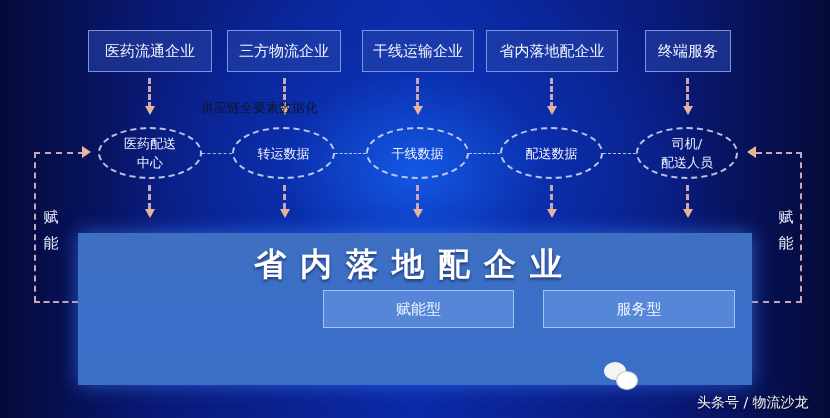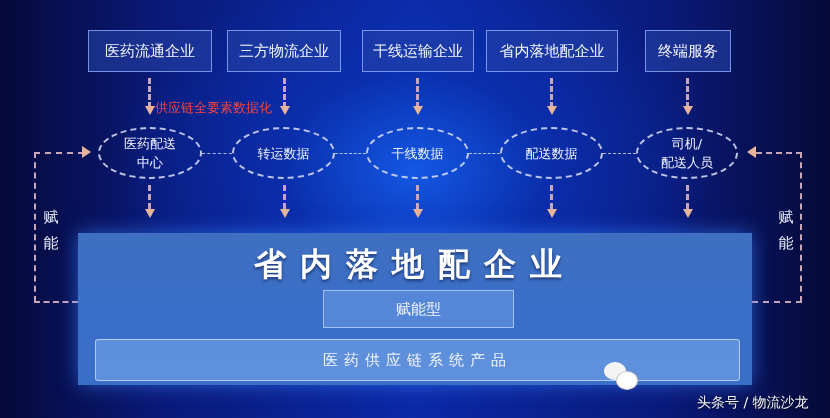--- a/index.html
+++ b/index.html
@@ -28,21 +28,21 @@
   }
   .ellipse {
     position: absolute; height: 52px; top: 127px;
     border: 2px dashed rgba(220,225,245,0.85); border-radius: 50%;
     display: flex; align-items: center; justify-content: center; text-align: center;
     font-size: 13px; line-height: 19px; color: #f0f3ff; box-sizing: border-box;
   }
   .hconn {
     position: absolute; top: 153px; height: 0; border-top: 1px dashed rgba(220,225,245,0.8);
   }
-  .label-small { position: absolute; font-size: 13px; color: #ef4444; }
+  .label-small { position: absolute; font-size: 13px; color: #0f172a; margin-left: 46px; }
   .side-text {
     position: absolute; font-size: 15px; color: #eef2ff; width: 18px; line-height: 26px; text-align: center;
   }
   .dash-frame-v { position: absolute; width: 0; border-left: 2px dashed #c9a6b8; }
   .dash-frame-h { position: absolute; height: 0; border-top: 2px dashed #c9a6b8; }
   .platform {
     position: absolute; left: 78px; top: 233px; width: 674px; height: 152px;
     background: linear-gradient(180deg, #3f6fc0 0%, #3a6ec8 50%, #3a6fc8 100%);
     box-shadow: 0 0 18px rgba(60,130,255,0.6);
   }
@@ -158,22 +158,22 @@
 <div class="side-text" style="left:777px;top:204px;">
   <div>赋</div>
   <div>能</div>
 </div>
 
 <div class="platform">
   <div class="platform-title">省内落地配企业</div>
   <div class="sub-box" style="left:245px;width:191px;">
       <span>赋能型</span>
     </div>
-  <div class="system-box">
-      <span>医药供应链系统产品</span>
+  <div class="sub-box" style="left:465px;width:192px;">
+      <span>服务型</span>
     </div>
 </div>
 
 <div class="watermark">
   <div class="wechat-icon">
       <div class="b1"></div>
       <div class="b2"></div>
     </div>
 </div>
 <div class="watermark-sub">头条号 / 物流沙龙</div>

